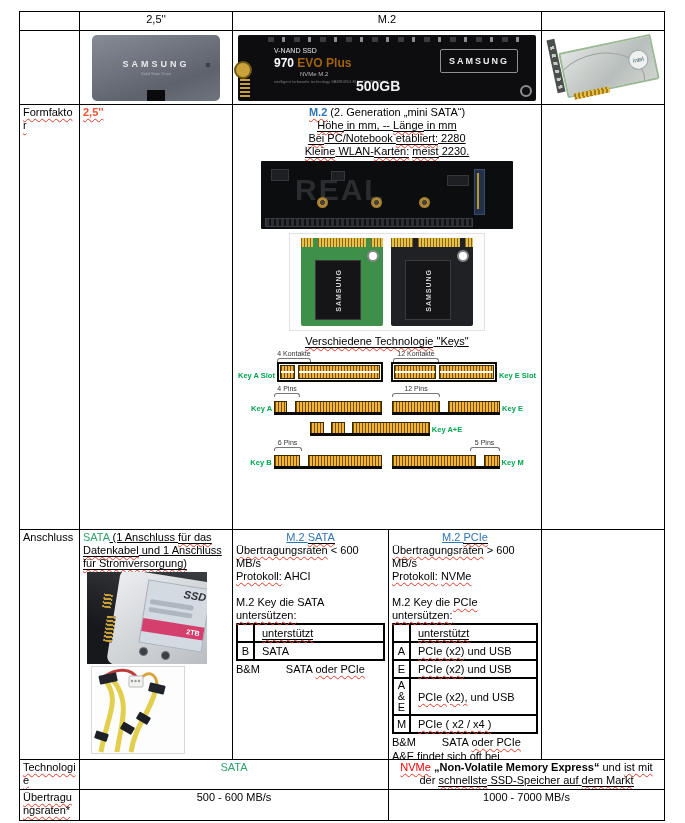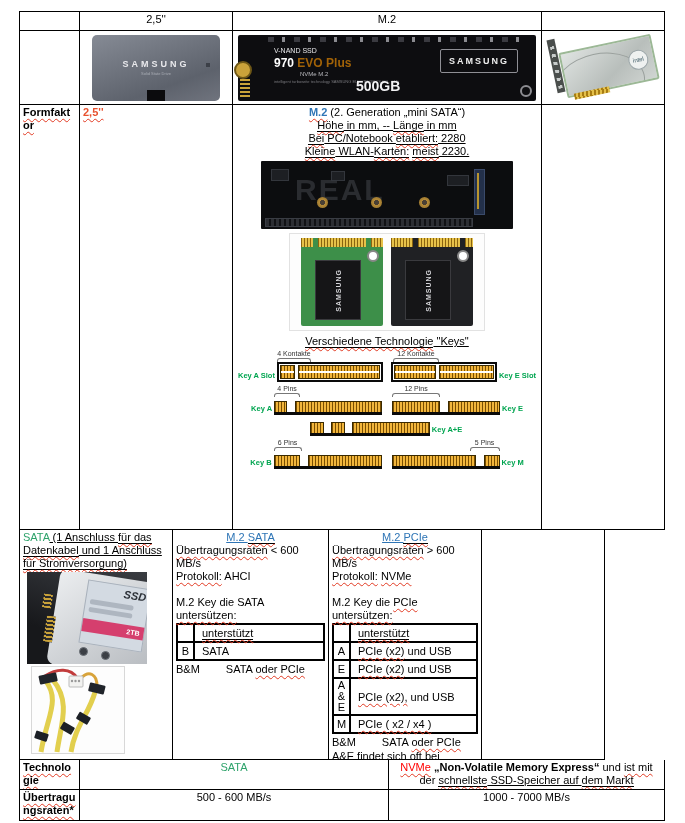--- a/index.html
+++ b/index.html
@@ -1,20 +1,20 @@
 <!DOCTYPE html>
 <html><head>
 <meta charset="utf-8">
 <style>
   html,body{margin:0;padding:0;background:#fff;}
   .page{position:relative;width:685px;height:823px;background:#fff;font-family:"Liberation Sans",sans-serif;font-size:11px;color:#000;overflow:hidden;}
   .table{position:absolute;left:19px;top:11px;width:645px;border-left:1px solid #000;border-top:1px solid #000;}
   .row{display:flex;}
   .cell{box-sizing:border-box;border-right:1px solid #000;border-bottom:1px solid #000;padding:1px 3px;overflow:hidden;position:relative;}
-  .c0{width:60px;font-weight:bold;}.c1{width:153px;}.c2{width:309px;}.c3{width:123px;}
+  .c0{width:60px;}.c1{width:153px;}.c2{width:309px;}.c3{width:123px;}
   .c2a{width:156px;}.c2b{width:153px;}
   .cL{width:309px;}.cR{width:276px;}
   .r-head .cell{height:19px;}
   .r-img .cell{height:74px;}
   .r-form .cell{height:425px;}
   .r-ansch .cell{height:230px;}
   .r-tech .cell{height:30px;}
   .r-raten .cell{height:31px;}
   .center{text-align:center;}
   .lbl{word-break:break-all;line-height:13px;}
@@ -285,20 +285,21 @@
             </div>
             <span class="keylabel">Key M</span>
           </div>
 
         </div>
       </div>
       <div class="cell c3"></div>
     </div>
 
     <div class="row r-ansch">
+      <div class="cell c0 lbl"><span>Anschluss</span></div>
       <div class="cell c1">
         <div class="line"><span class="green">SATA</span><span class="ul"> (1 Anschluss </span><span class="ulsq">für das Datenkabel</span><span class="ul"> und 1 Anschluss </span><span class="ulsq">für Stromversorgung)</span></div>
         <div class="ssdclose">
           <div class="bodyp"></div>
           <div class="pinsA"></div>
           <div class="pinsB"></div>
           <div class="label">
             <div class="t">SSD</div>
             <div class="l1"></div>
               <div class="l2"></div>

